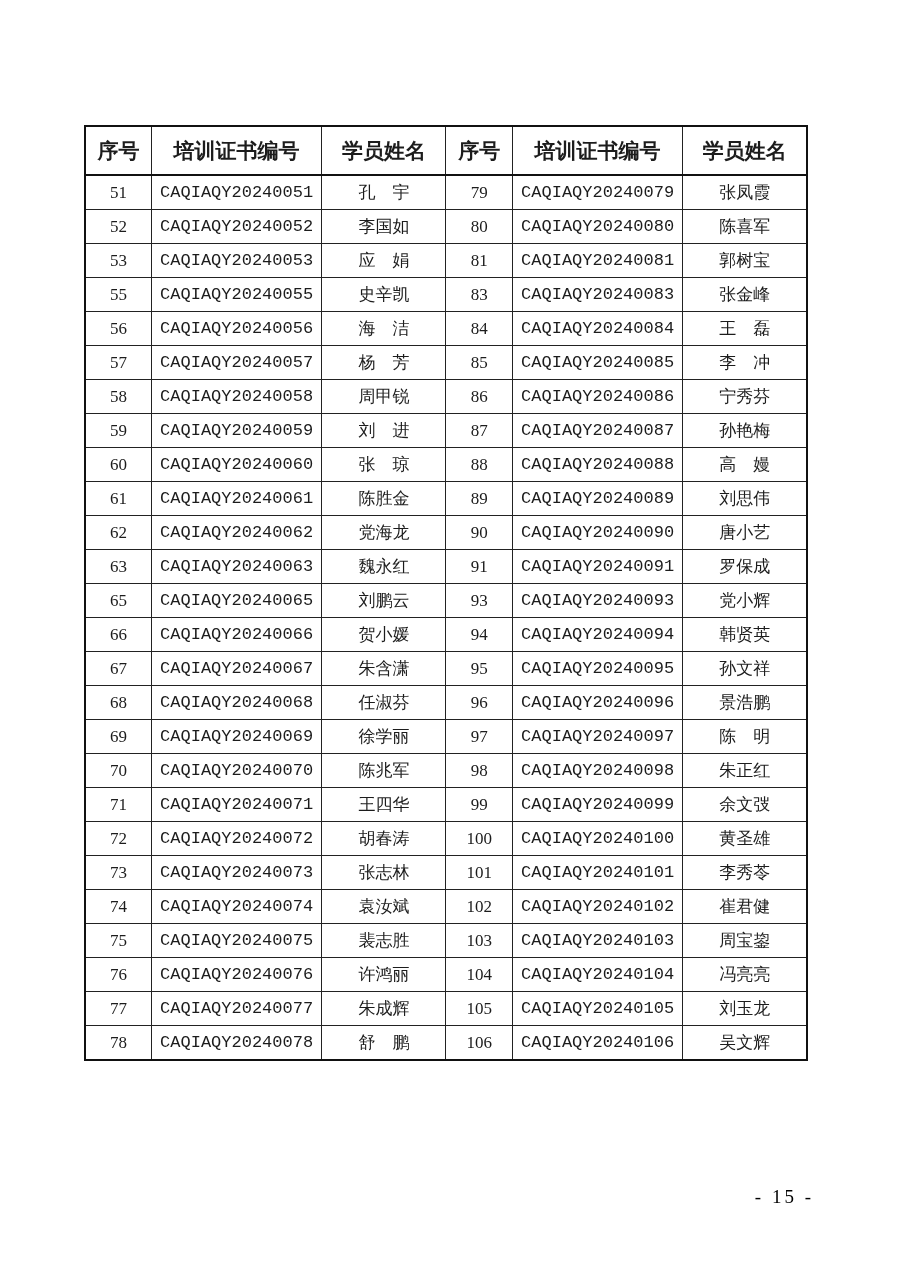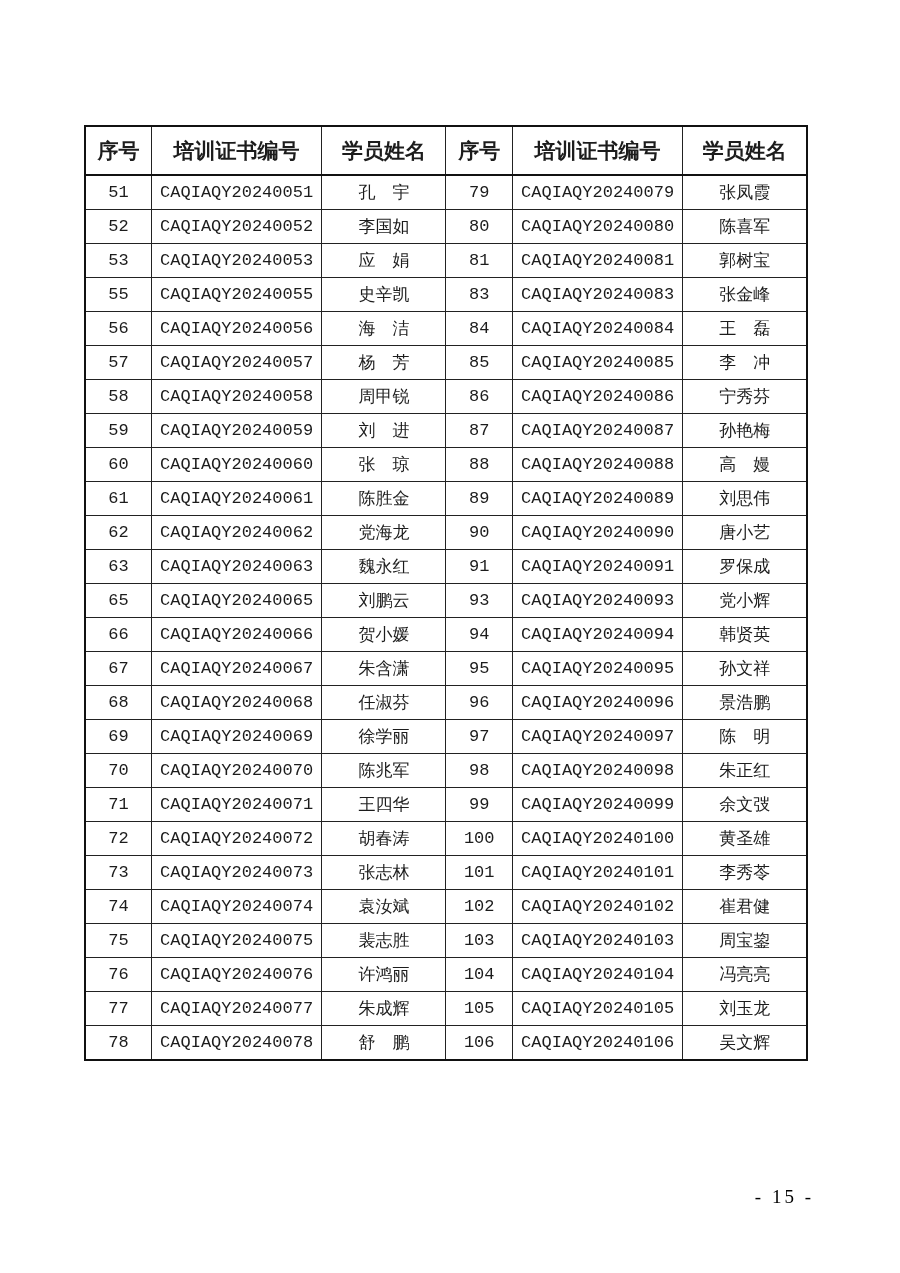--- a/index.html
+++ b/index.html
@@ -42,21 +42,21 @@
     font-size: 21px;
     font-weight: bold;
     font-family: "Liberation Serif", serif;
     border-bottom: 2px solid #111111;
   }
   table.roster td {
     height: 33px;
     font-size: 17px;
   }
   td.cell-no {
-    font-family: Liberation Mono, monospace;
+    font-family: Liberation Serif, serif;
     font-size: 16px;
     margin-left: 32px;
   }
   td.cell-cert {
     font-family: "Liberation Mono", monospace;
     font-size: 15px;
     letter-spacing: 0px;
   }
   td.cell-name {
     font-family: Liberation Mono, monospace;

